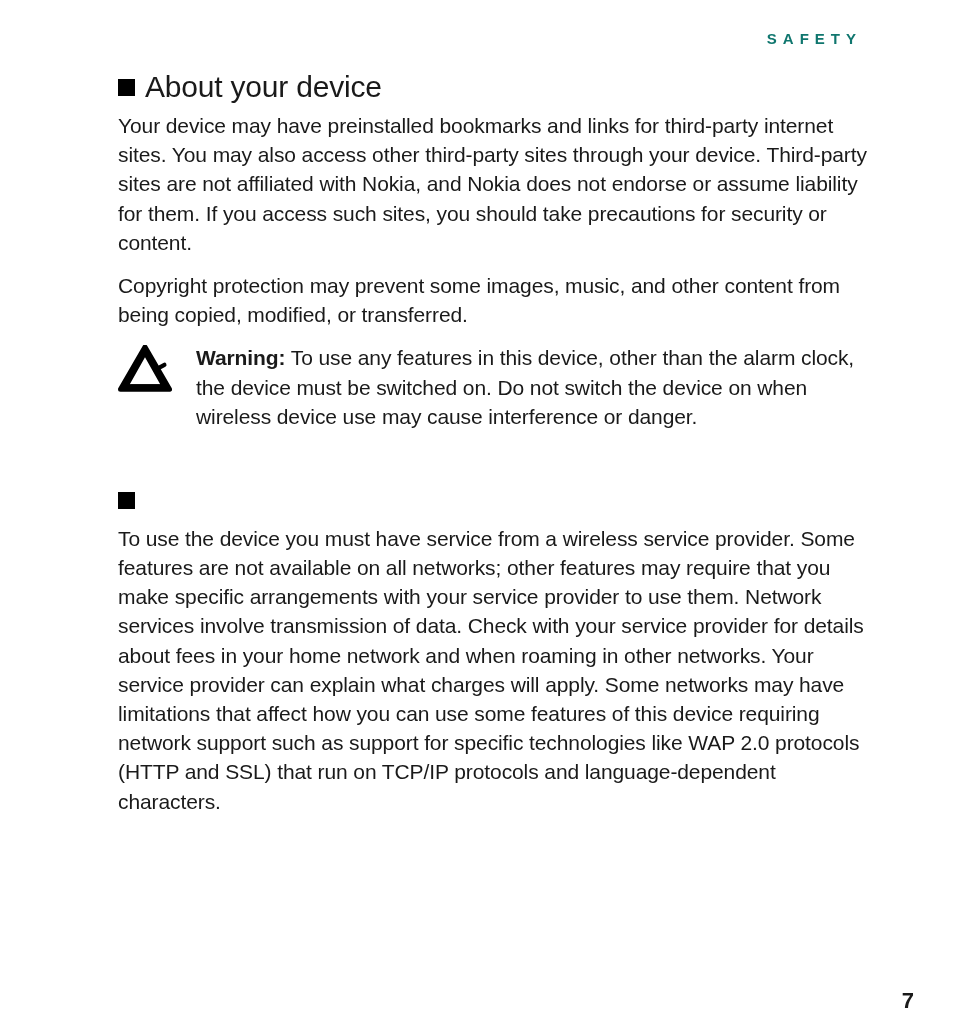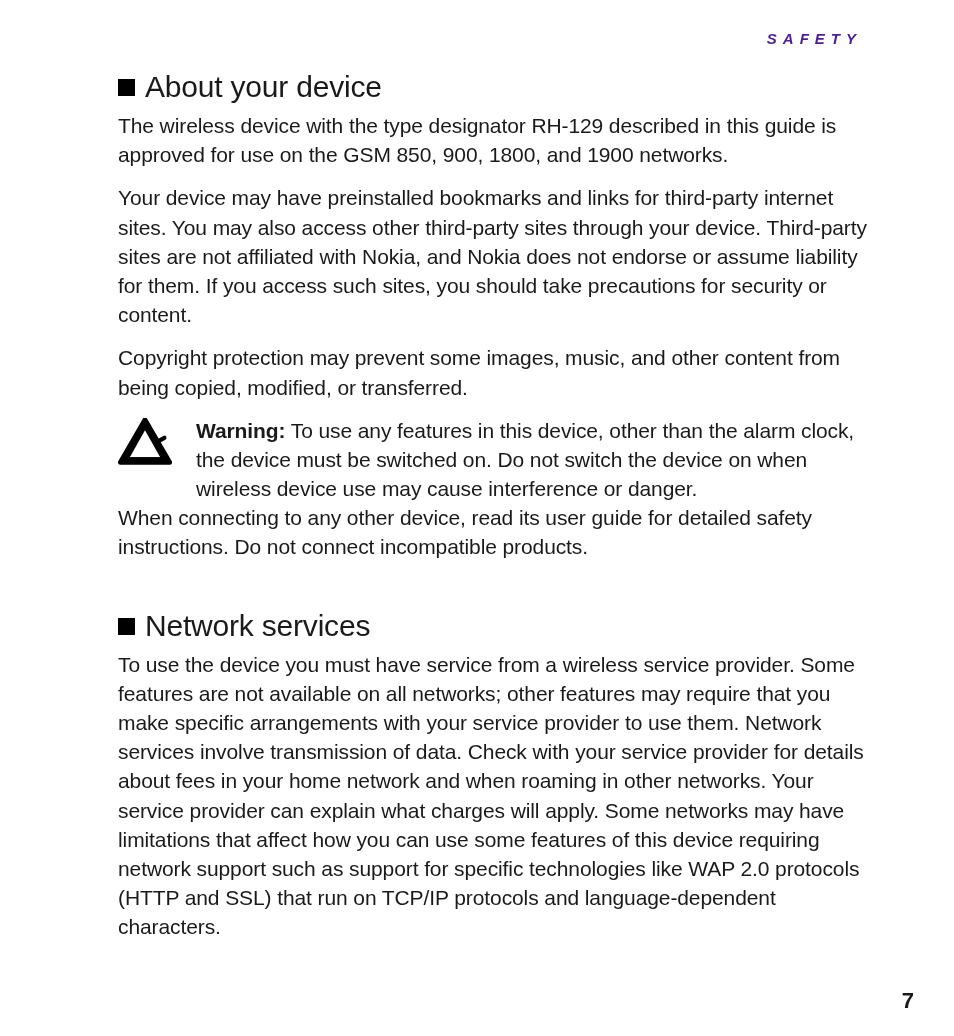--- a/index.html
+++ b/index.html
@@ -18,48 +18,47 @@
     height: 1036px;
     padding: 30px 80px 30px 118px;
   }
   .running-head {
     font-size: 15px;
     font-weight: 700;
     letter-spacing: 6px;
     text-align: right;
     margin: 0 0 22px 0;
     padding-right: 12px;
-    color: #4c1d95;
-    font-style: italic;
+    color: #0f766e;
   }
   h2.section {
     font-size: 30px;
     font-weight: 400;
-    margin: 18px 0 6px 0;
+    margin: 12px 0 6px 0;
     line-height: 1.2;
     letter-spacing: -0.2px;
   }
   h2.section .bullet {
     display: inline-block;
     width: 17px;
     height: 17px;
     background: #000;
     margin-right: 10px;
     vertical-align: 1px;
   }
   p.body {
     font-size: 21px;
     line-height: 1.39;
     margin: 0 0 14px 0;
     letter-spacing: -0.1px;
   }
   .warning-block {
     display: flex;
     align-items: flex-start;
-    margin: 0 0 0 0;
+    margin: 0 0 25px 0;
   }
   .warning-icon {
     flex: 0 0 auto;
     width: 54px;
     height: 48px;
     margin-right: 24px;
     margin-top: 2px;
   }
   .warning-text {
     font-size: 21px;
@@ -84,41 +83,39 @@
 <body>
 
 <div class="page">
 
   <div class="running-head">SAFETY</div>
 
   <h2 class="section">
     <span class="bullet"></span><span>About your device</span>
   </h2>
 
-  <p class="body">The wireless device with the type designator RH-129 described in this guide is approved for use on the GSM 850, 900, 1800, and 1900 networks.</p>
   <p class="body">Your device may have preinstalled bookmarks and links for third-party internet sites. You may also access other third-party sites through your device. Third-party sites are not affiliated with Nokia, and Nokia does not endorse or assume liability for them. If you access such sites, you should take precautions for security or content.</p>
   <p class="body">Copyright protection may prevent some images, music, and other content from being copied, modified, or transferred.</p>
 
   <div class="warning-block">
     <svg class="warning-icon" viewBox="0 0 64 56">
       <path d="M32 2 L61 52 L3 52 Z" fill="none" stroke="#000" stroke-width="6" stroke-linejoin="round"></path>
       <path d="M32 2 L61 52 L3 52 Z M32 14 L50 46 L14 46 Z" fill="#000" fill-rule="evenodd"></path>
       <path d="M15 46 L49 46 L56 52 L8 52 Z" fill="#000"></path>
       <path d="M44 29 L55 23" stroke="#000" stroke-width="5" stroke-linecap="round"></path>
     </svg>
     <div class="warning-text">
       <span class="label">Warning:</span><span> To use any features in this device, other than the alarm clock, the device must be switched on. Do not switch the device on when wireless device use may cause interference or danger.</span>
     </div>
   </div>
 
-  <p class="body">When connecting to any other device, read its user guide for detailed safety instructions. Do not connect incompatible products.</p>
 
   <div class="section-gap"></div>
 
   <h2 class="section">
-    <span class="bullet"></span><span>Network services</span>
+    <span class="bullet"></span>
   </h2>
 
   <p class="body">To use the device you must have service from a wireless service provider. Some features are not available on all networks; other features may require that you make specific arrangements with your service provider to use them. Network services involve transmission of data. Check with your service provider for details about fees in your home network and when roaming in other networks. Your service provider can explain what charges will apply. Some networks may have limitations that affect how you can use some features of this device requiring network support such as support for specific technologies like WAP 2.0 protocols (HTTP and SSL) that run on TCP/IP protocols and language-dependent characters.</p>
 
   <div class="page-number">7</div>
 
 </div>
 
 </body></html>

